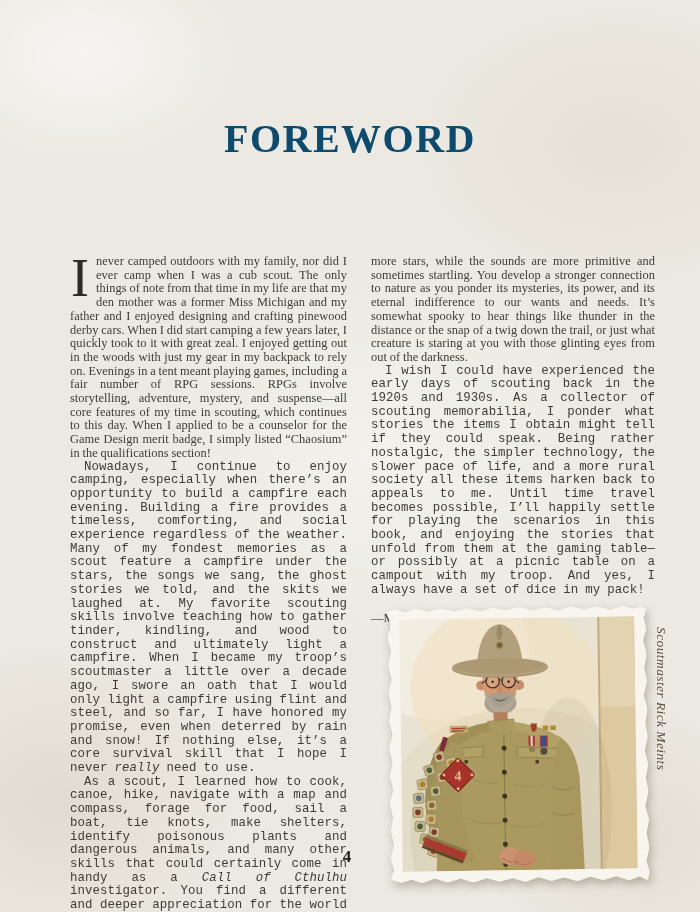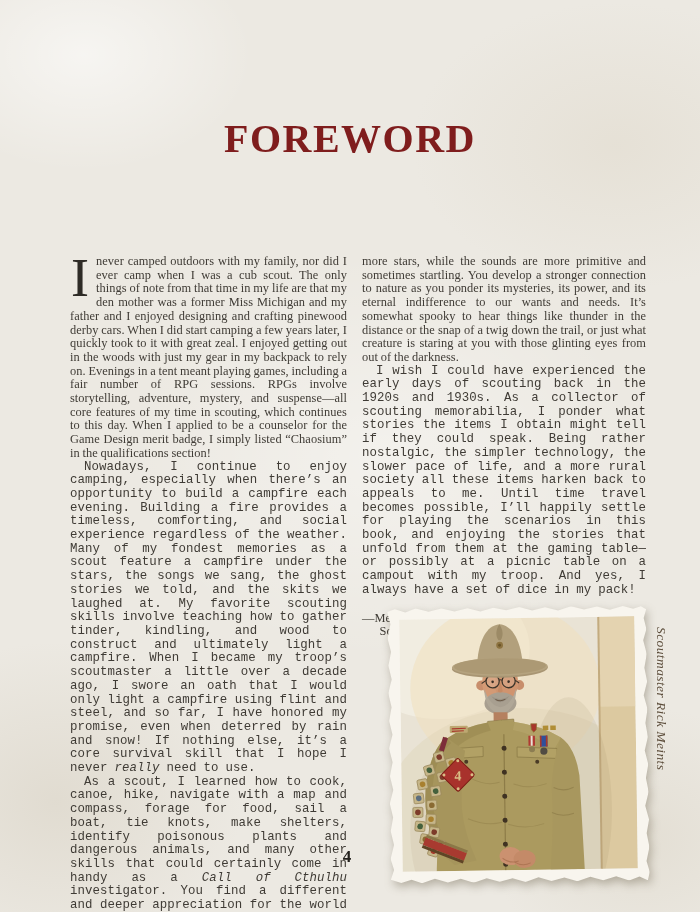--- a/index.html
+++ b/index.html
@@ -12,30 +12,30 @@
       radial-gradient(ellipse 300px 260px at 8% 88%, rgba(198,188,168,.30), transparent 62%),
       radial-gradient(ellipse 380px 300px at 55% 50%, rgba(255,255,255,.38), transparent 68%),
       radial-gradient(ellipse 260px 220px at 92% 92%, rgba(203,193,172,.26), transparent 60%);
     font-family:"Liberation Serif", serif;
     color:#3f3b35;
   }
   .page-title{
     position:absolute;top:88px;left:0;right:0;
     text-align:center;
     font-size:40px;font-weight:bold;letter-spacing:1.5px;
-    color:#7f1d1d;
+    color:#0c4a6e;
     font-family:"Liberation Serif", serif;
   }
   .col{
     position:absolute;top:255px;
     font-size:12.4px;line-height:13.7px;letter-spacing:0.05px;word-spacing:-0.4px;
     text-align:justify;
   }
   .col-left{left:70px;width:277px;}
-  .col-right{left:362px;width:284px;}
+  .col-right{left:371px;width:284px;}
   .para{margin:0;}
   .para.indent{text-indent:14px;font-family:Liberation Mono, monospace;}
   .para em{font-style:italic;margin-top:36px;}
   .dropcap{
     float:left;
     font-size:54px;line-height:40px;
     padding:3px 7px 0 1px;
     color:#2e2b26;
   }
   .signoff{margin-top:14px;text-align:left;}

